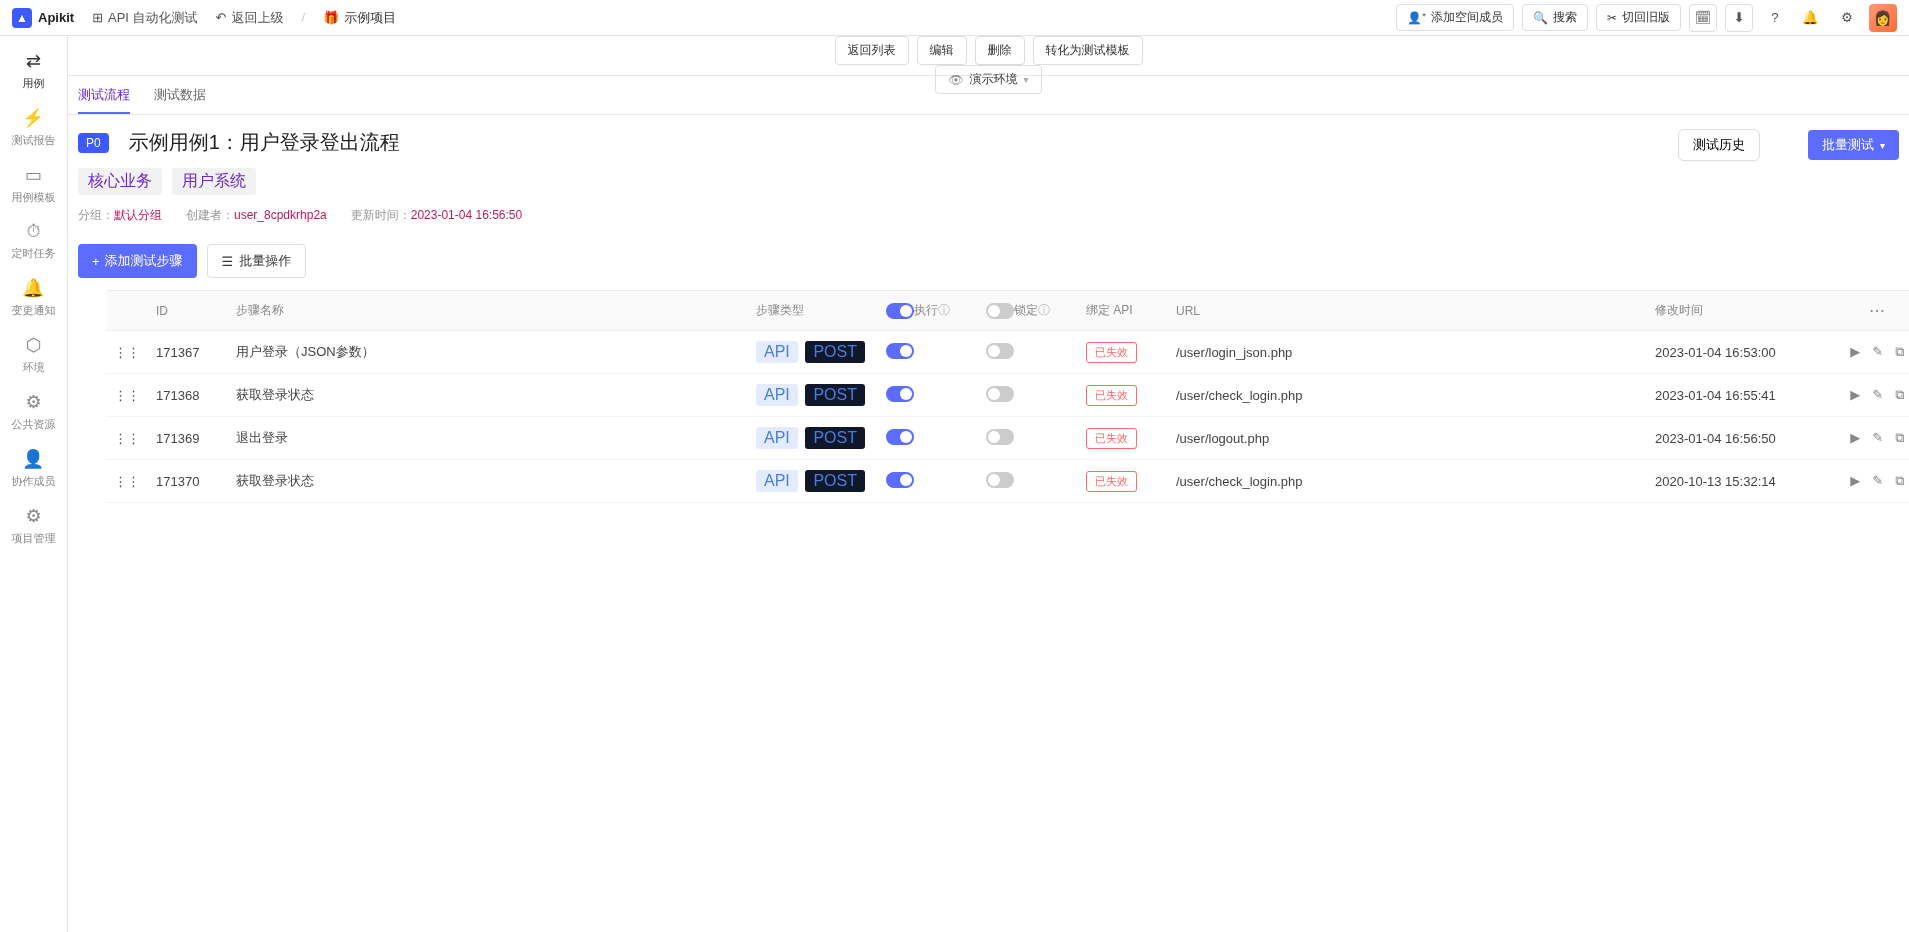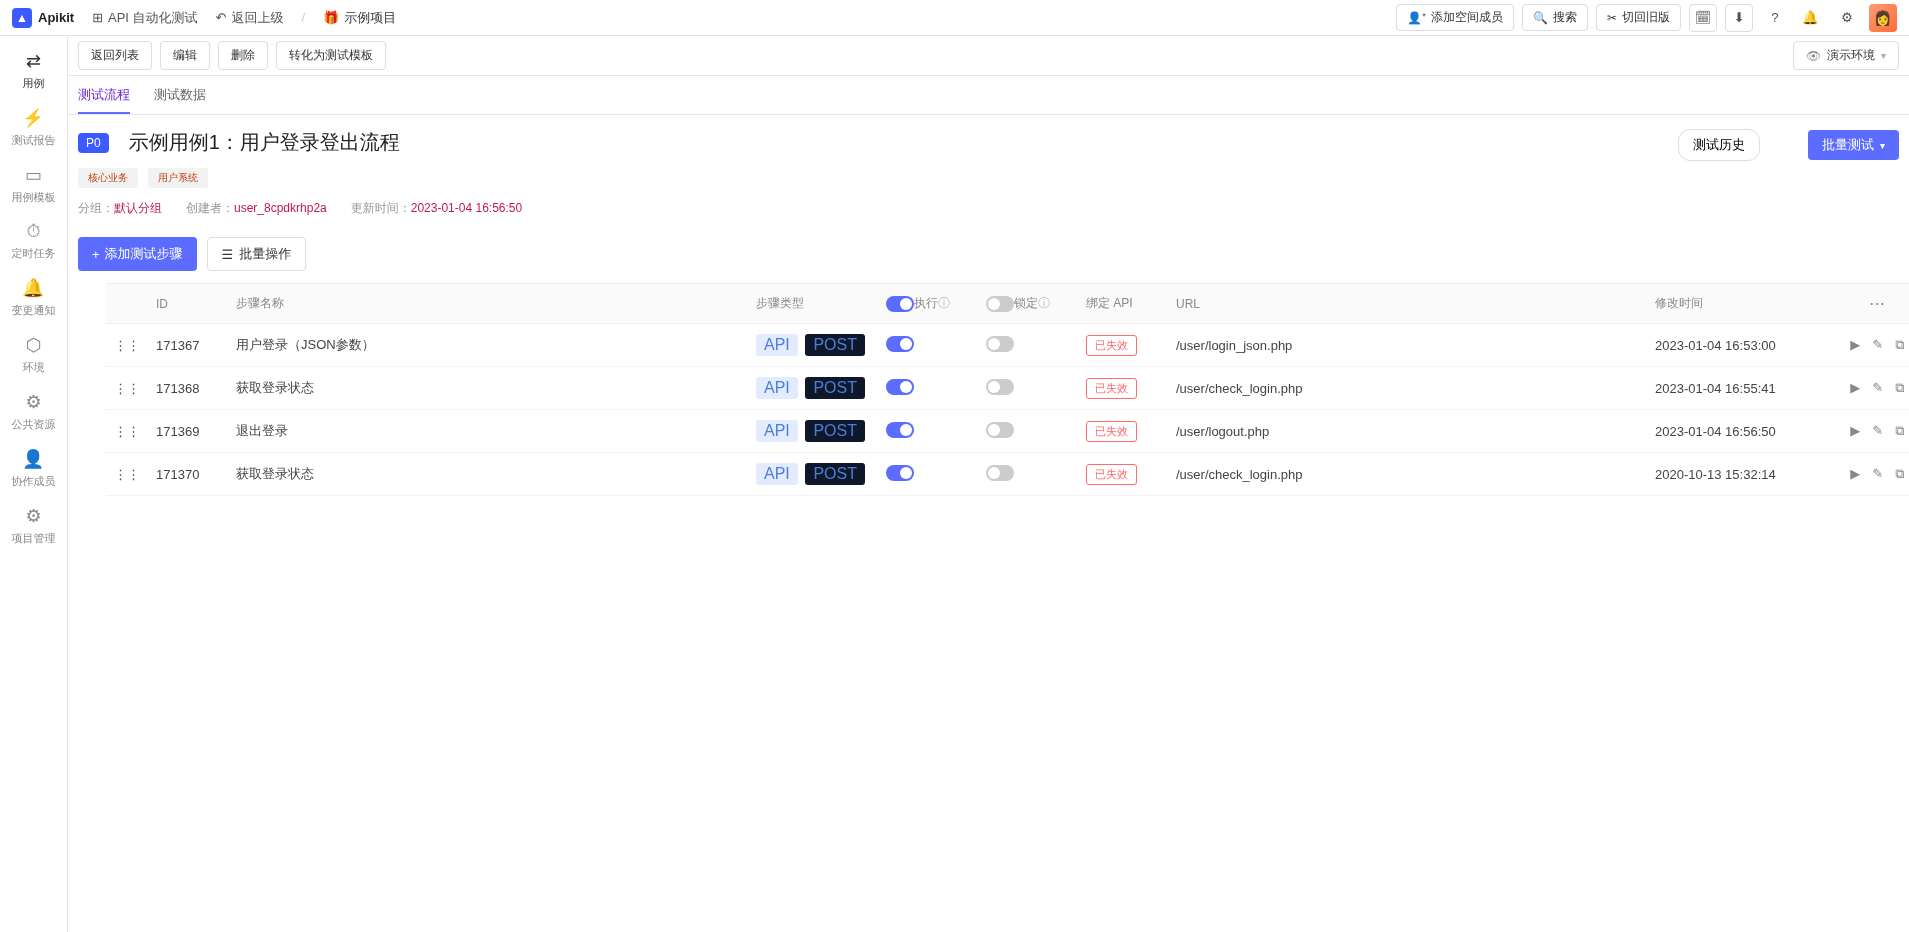--- a/index.html
+++ b/index.html
@@ -26,43 +26,43 @@
 
 .sidebar { width: 68px; border-right: 1px solid #e5e5e5; display: flex; flex-direction: column; padding-top: 6px; }
 .side-item { display: flex; flex-direction: column; align-items: center; justify-content: center; padding: 8px 0; gap: 4px; cursor: pointer; color: #888; font-size: 11px; }
 .side-item.active { color: #333; }
 .side-item .si-ico { font-size: 18px; }
 
 
 .main { flex: 1; display: flex; flex-direction: column; overflow: hidden; }
 
 
-.toolbar { height: 40px; display: flex; align-items: center; justify-content: space-between; padding: 0 10px; border-bottom: 1px solid #e8e8e8; }
+.toolbar { height: 40px; display: flex; align-items: center; justify-content: space-between; padding: 0 10px; border-bottom: 1px solid #e8e8e8; flex-direction: column; }
 .toolbar-left { display: flex; gap: 8px; }
 .tb-btn { padding: 5px 12px; border: 1px solid #ddd; border-radius: 4px; background: #fff; cursor: pointer; font-size: 12px; color: #333; }
 .env-sel { display: flex; align-items: center; gap: 6px; padding: 5px 12px; border: 1px solid #ddd; border-radius: 4px; cursor: pointer; font-size: 12px; color: #333; }
 .eye-ico { color: #888; }
 
 
 .tabs { display: flex; gap: 24px; padding: 0 10px; border-bottom: 1px solid #e8e8e8; }
 .tab { padding: 10px 0 8px; cursor: pointer; color: #666; font-size: 13px; border-bottom: 2px solid transparent; }
 .tab.active { color: #6d28d9; border-bottom-color: #5b6cff; }
 
 
 .title-section { padding: 14px 10px 10px; position: relative; }
 .title-row { display: flex; align-items: center; gap: 20px; }
 .p0-badge { background: #3d5afe; color: #fff; padding: 3px 8px; border-radius: 4px; font-size: 12px; font-weight: 500; }
 .page-title { font-size: 20px; font-weight: 500; color: #222; }
 .title-actions { position: absolute; right: 10px; top: 14px; display: flex; gap: 10px; align-items: center;}
-.btn-outline { padding: 6px 14px; border: 1px solid #ddd; border-radius: 12px; background: #fff; cursor: pointer; font-size: 13px; }
+.btn-outline { padding: 6px 14px; border: 1px solid #ddd; border-radius: 6px; background: #fff; cursor: pointer; font-size: 13px; }
 .btn-primary { padding: 6px 14px; border: none; border-radius: 4px; background: #5b6cff; color: #fff; cursor: pointer; font-size: 13px; display:flex; align-items:center; gap:6px;margin-left:38px;}
 .btn-primary .dd { font-size: 10px; }
 
 .tags-row { display: flex; gap: 10px; margin-top: 12px; }
-.tag { background: #f2f2f2; color: #c2410c; padding: 3px 10px; border-radius: 3px; font-size: 10px; }
+.tag { background: #f2f2f2; color: #6d28d9; padding: 3px 10px; border-radius: 3px; font-size: 16px; }
 
 .meta-row { display: flex; gap: 24px; margin-top: 12px; color: #999; font-size: 12px; }
 .meta-row span.v { color: #be185d; }
 
 
 .action-row { display: flex; gap: 10px; padding: 10px 10px 12px; }
 .btn-add { background: #5b6cff; color: #fff; border: none; padding: 7px 14px; border-radius: 4px; cursor: pointer; font-size: 13px; display:flex;align-items:center;gap:5px;}
 .btn-bulk { background: #fff; border: 1px solid #ddd; padding: 7px 14px; border-radius: 4px; cursor: pointer; font-size: 13px; display:flex;align-items:center;gap:6px; color:#333;}
 
 

